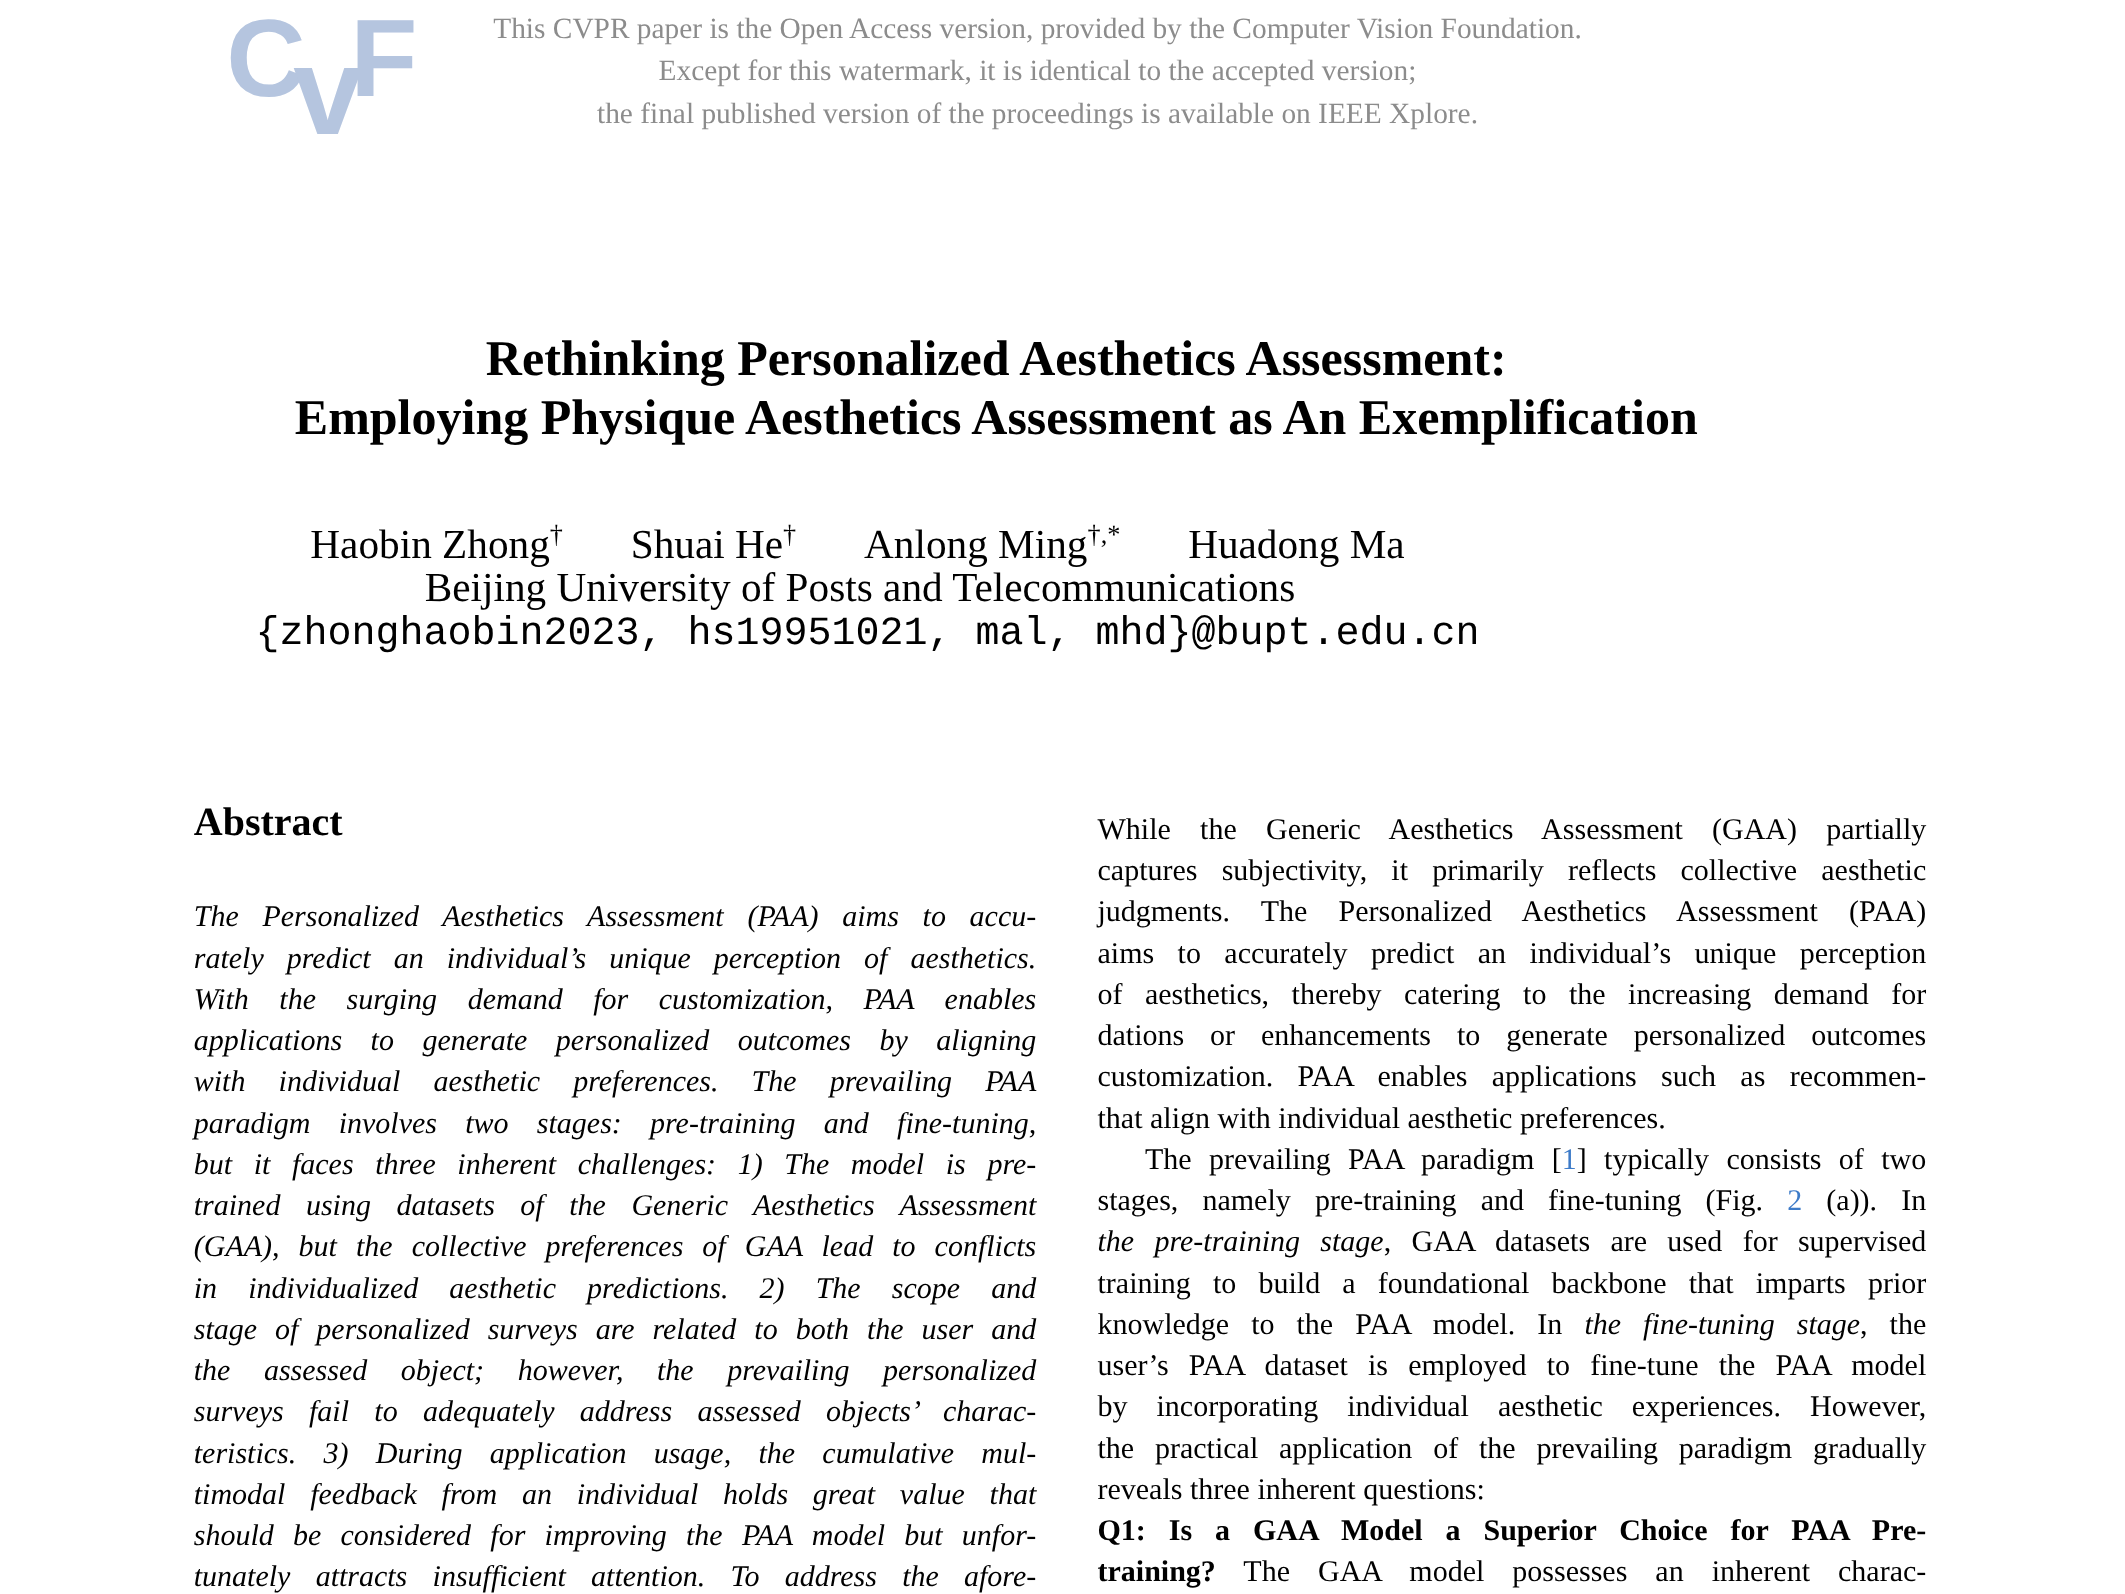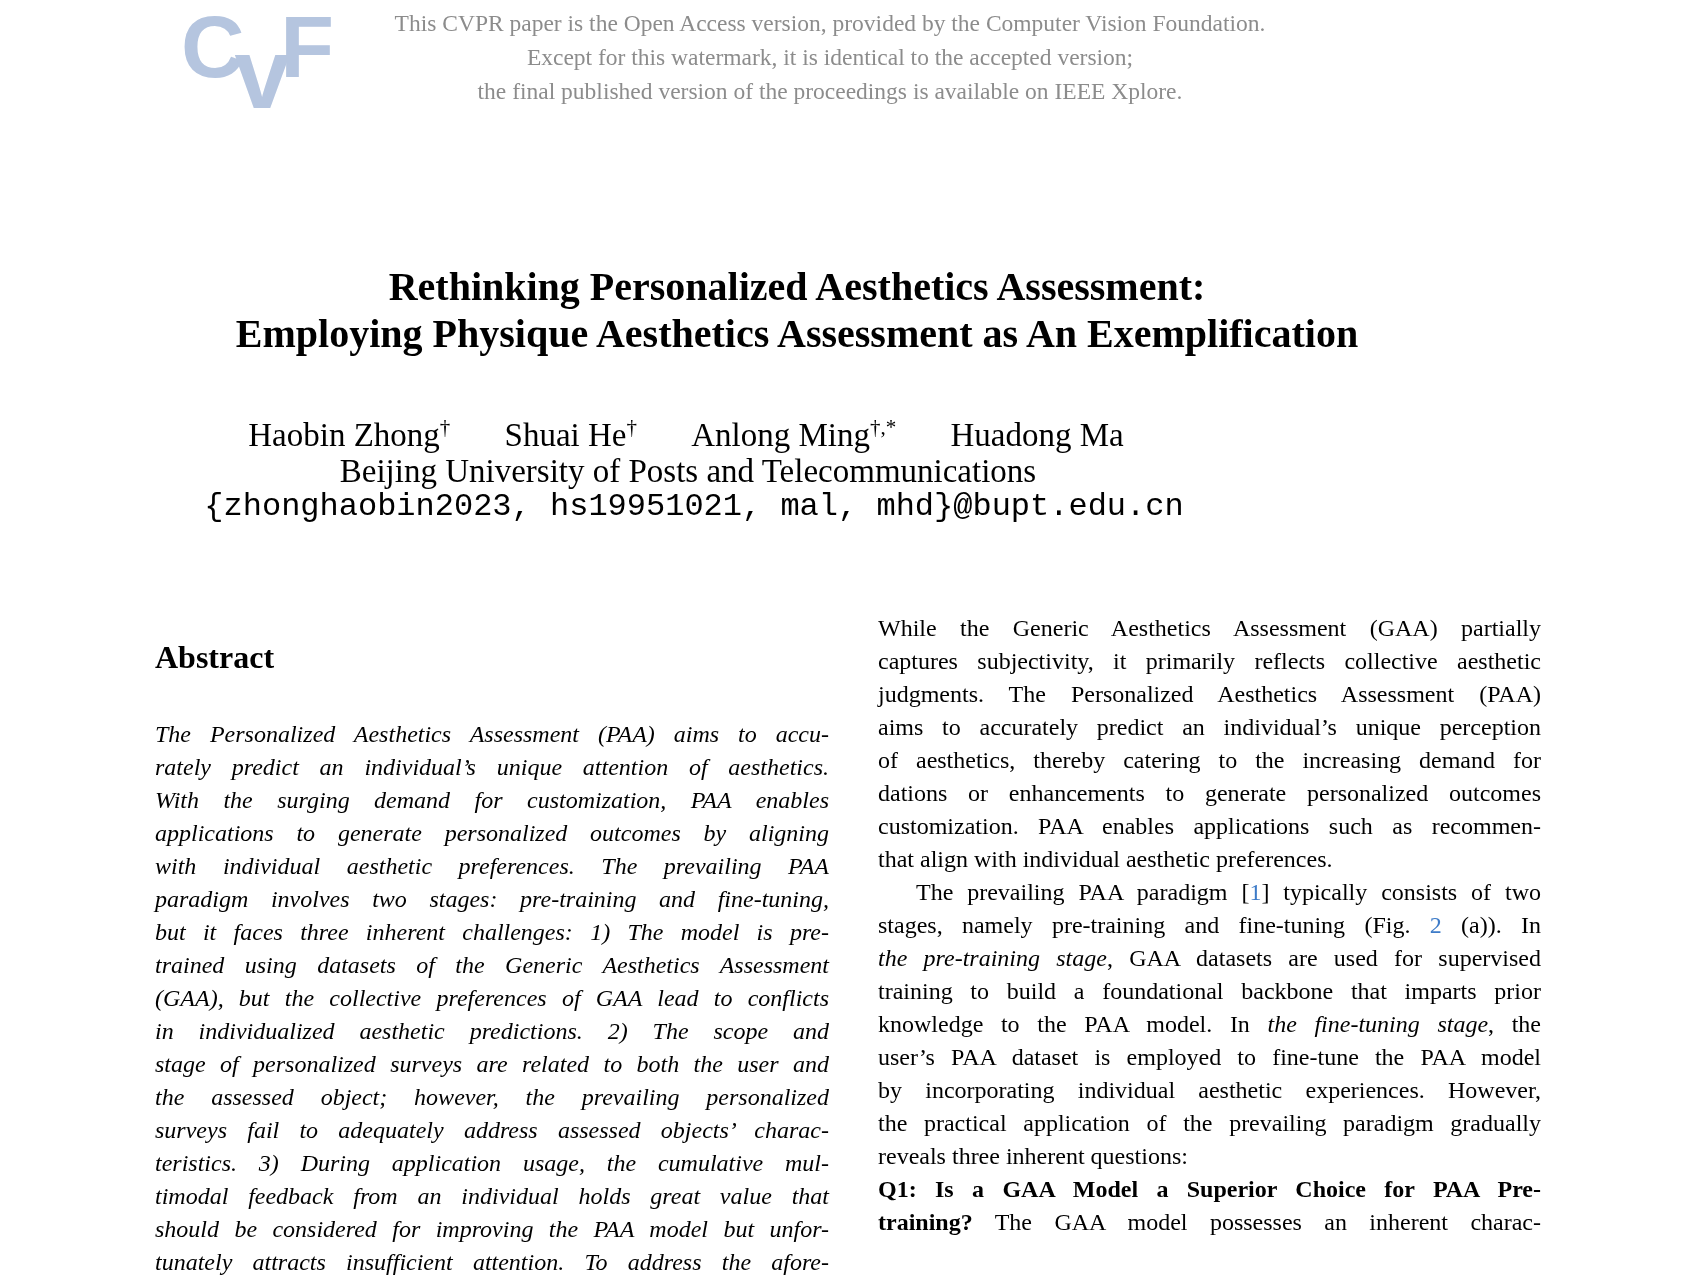--- a/index.html
+++ b/index.html
@@ -54,21 +54,21 @@
     text-align: center; font-size: 33px;
   }
   .email {
     position: absolute; top: 488px; left: 0; width: 1388px;
     text-align: center;
     font-family: "Liberation Mono", monospace;
     font-size: 32px;
   }
   
   .col-left  { position: absolute; left: 155px; top: 641px; width: 674px; }
-  .col-right { position: absolute; left: 878px; top: 612px; width: 663px; }
+  .col-right { position: absolute; left: 878px; top: 648px; width: 663px; }
   .abstract-heading {
     text-align: left; font-weight: bold;
     font-size: 32px; line-height: 33px;
     margin-bottom: 44px;
   }
   .abs-line {
     font-style: italic;
     font-size: 24px; line-height: 33px;
     text-align: justify; text-align-last: justify;
     white-space: normal;
@@ -109,21 +109,21 @@
   <span class="author"><span>Anlong Ming</span><sup>†,*</sup></span>
   <span class="author"><span>Huadong Ma</span><sup></sup></span>
 </div>
 <div class="affiliation">Beijing University of Posts and Telecommunications</div>
 <div class="email">{zhonghaobin2023, hs19951021, mal, mhd}@bupt.edu.cn</div>
 
 <div class="col-left">
   <div class="abstract-heading">Abstract</div>
   <div>
     <div class="abs-line">The Personalized Aesthetics Assessment (PAA) aims to accu-</div>
-    <div class="abs-line">rately predict an individual’s unique attention of aesthetics.</div>
+    <div class="abs-line">rately predict an individual’s unique perception of aesthetics.</div>
     <div class="abs-line">With the surging demand for customization, PAA enables</div>
     <div class="abs-line">applications to generate personalized outcomes by aligning</div>
     <div class="abs-line">with individual aesthetic preferences. The prevailing PAA</div>
     <div class="abs-line">paradigm involves two stages: pre-training and fine-tuning,</div>
     <div class="abs-line">but it faces three inherent challenges: 1) The model is pre-</div>
     <div class="abs-line">trained using datasets of the Generic Aesthetics Assessment</div>
     <div class="abs-line">(GAA), but the collective preferences of GAA lead to conflicts</div>
     <div class="abs-line">in individualized aesthetic predictions. 2) The scope and</div>
     <div class="abs-line">stage of personalized surveys are related to both the user and</div>
     <div class="abs-line">the assessed object; however, the prevailing personalized</div>

